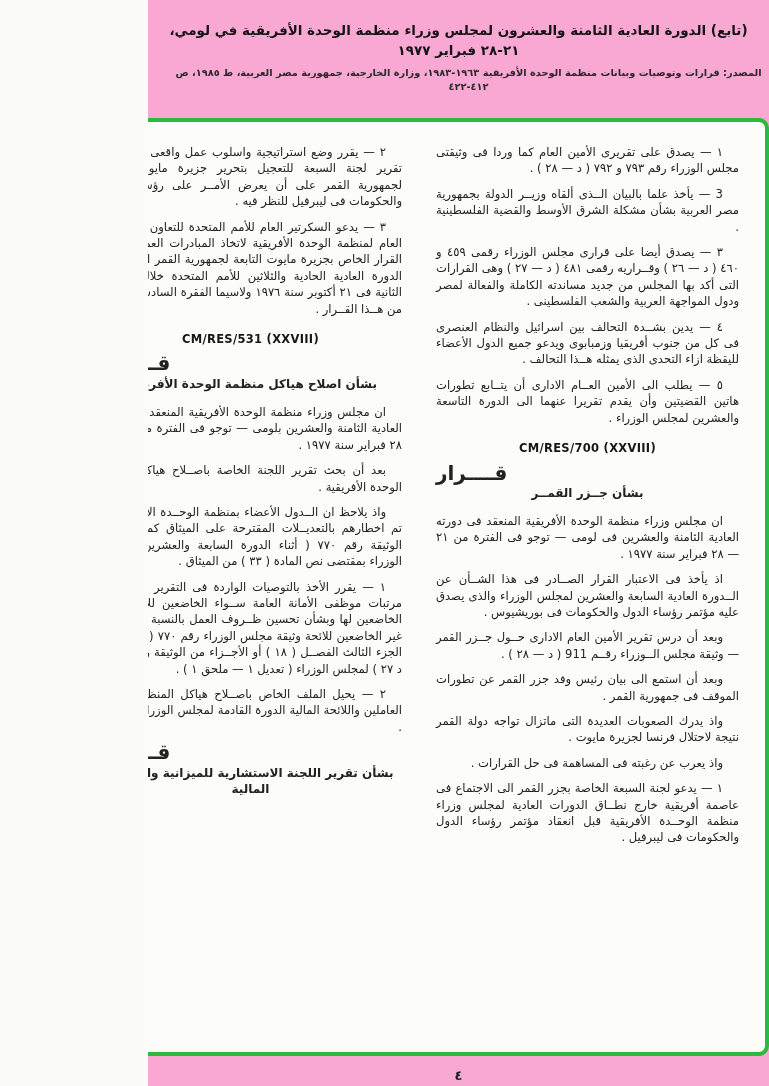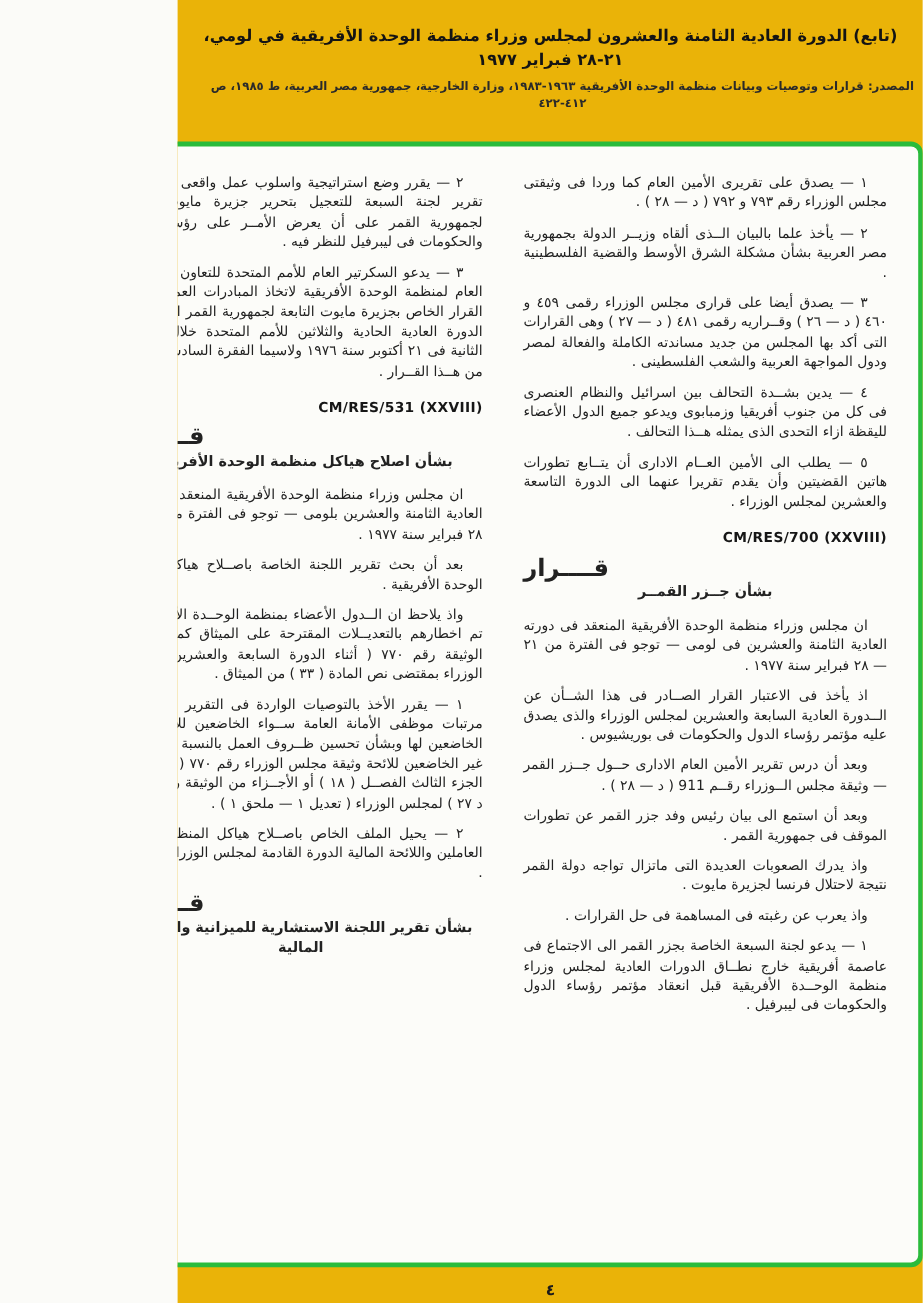--- a/index.html
+++ b/index.html
@@ -6,21 +6,21 @@
     margin: 0;
     padding: 0;
     background: #fbfbf8;
     font-family: "DejaVu Sans", sans-serif;
     color: #1d1d1d;
   }
   .page {
     position: relative;
     width: 621px;
     height: 1086px;
-    background: #eab308;
+    background: #f9a8d4;
     overflow: hidden;
     direction: rtl;
   }
   .page-header {
     padding-top: 20px;
     text-align: center;
     direction: rtl;
   }
   .header-line1 {
     font-size: 13.5px;
@@ -61,21 +61,21 @@
     line-height: 16.4px;
     color: #222222;
   }
   .block { margin: 0; }
   .block.para {
     margin: 0 0 9px 0;
     text-indent: 16px;
   }
   .block.code {
     direction: ltr;
-    text-align: right;
+    text-align: center;
     font-weight: 700;
     font-size: 11.5px;
     letter-spacing: 0.3px;
     margin: 14px 0 8px 0;
     color: #161616;
   }
   .block.title {
     text-align: left;
     font-weight: 700;
     font-size: 20px;
@@ -105,21 +105,21 @@
 
   <header class="page-header">
     <div class="header-line1">(تابع) الدورة العادية الثامنة والعشرون لمجلس وزراء منظمة الوحدة الأفريقية في لومي، ٢١-٢٨ فبراير ١٩٧٧</div>
     <div class="header-line2">المصدر: قرارات وتوصيات وبيانات منظمة الوحدة الأفريقية ١٩٦٣-١٩٨٣، وزارة الخارجية، جمهورية مصر العربية، ط ١٩٨٥، ص ٤١٢-٤٢٢</div>
   </header>
 
   <div class="content-box" id="content-box" style="border-color: rgb(42, 187, 60);">
     <div class="columns">
       <div class="column" id="col-right">
           <div class="block para">١ — يصدق على تقريرى الأمين العام كما وردا فى وثيقتى مجلس الوزراء رقم ٧٩٣ و ٧٩٢ ( د — ٢٨ ) .</div>
-          <div class="block para">٢ — يأخذ علما بالبيان الــذى ألقاه وزيــر الدولة بجمهورية مصر العربية بشأن مشكلة الشرق الأوسط والقضية الفلسطينية .</div>
+          <div class="block para">3 — يأخذ علما بالبيان الــذى ألقاه وزيــر الدولة بجمهورية مصر العربية بشأن مشكلة الشرق الأوسط والقضية الفلسطينية .</div>
           <div class="block para">٣ — يصدق أيضا على قرارى مجلس الوزراء رقمى ٤٥٩ و ٤٦٠ ( د — ٢٦ ) وقــراريه رقمى ٤٨١ ( د — ٢٧ ) وهى القرارات التى أكد بها المجلس من جديد مساندته الكاملة والفعالة لمصر ودول المواجهة العربية والشعب الفلسطينى .</div>
           <div class="block para">٤ — يدين بشــدة التحالف بين اسرائيل والنظام العنصرى فى كل من جنوب أفريقيا وزمبابوى ويدعو جميع الدول الأعضاء لليقظة ازاء التحدى الذى يمثله هــذا التحالف .</div>
           <div class="block para">٥ — يطلب الى الأمين العــام الادارى أن يتــابع تطورات هاتين القضيتين وأن يقدم تقريرا عنهما الى الدورة التاسعة والعشرين لمجلس الوزراء .</div>
           <div class="block code">CM/RES/700 (XXVIII)</div>
           <div class="block title">قــــرار</div>
           <div class="block subtitle">بشأن جــزر القمــر</div>
           <div class="block para">ان مجلس وزراء منظمة الوحدة الأفريقية المنعقد فى دورته العادية الثامنة والعشرين فى لومى — توجو فى الفترة من ٢١ — ٢٨ فبراير سنة ١٩٧٧ .</div>
           <div class="block para">اذ يأخذ فى الاعتبار القرار الصــادر فى هذا الشــأن عن الــدورة العادية السابعة والعشرين لمجلس الوزراء والذى يصدق عليه مؤتمر رؤساء الدول والحكومات فى بوريشيوس .</div>
           <div class="block para">وبعد أن درس تقرير الأمين العام الادارى حــول جــزر القمر — وثيقة مجلس الــوزراء رقــم 911 ( د — ٢٨ ) .</div>
           <div class="block para">وبعد أن استمع الى بيان رئيس وفد جزر القمر عن تطورات الموقف فى جمهورية القمر .</div>

